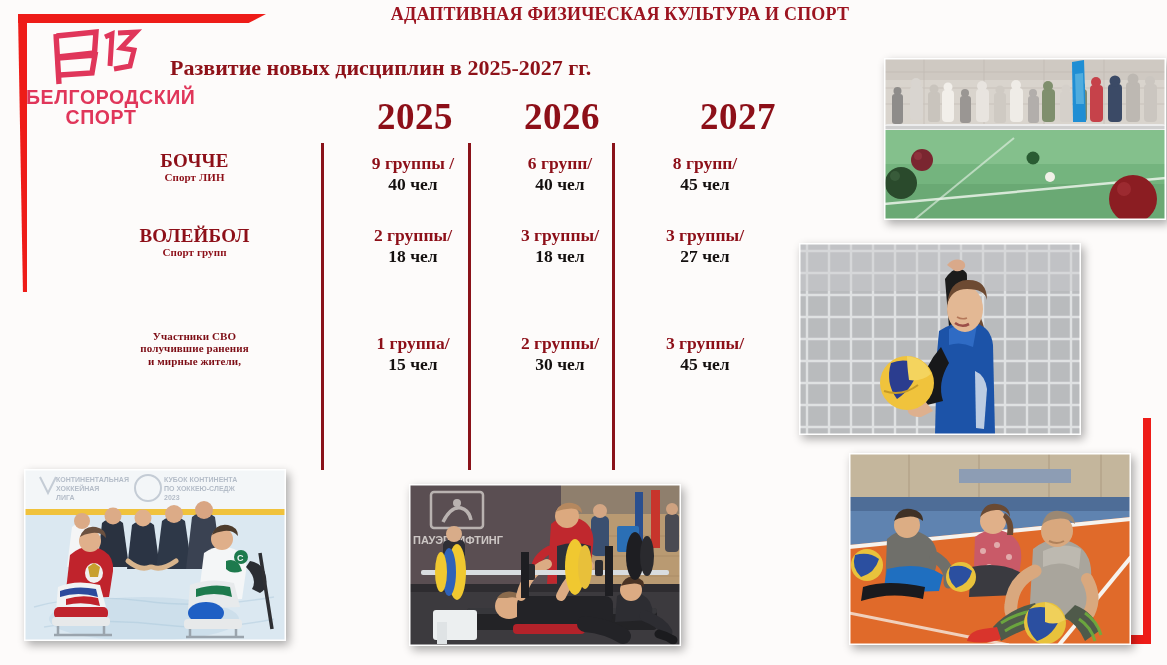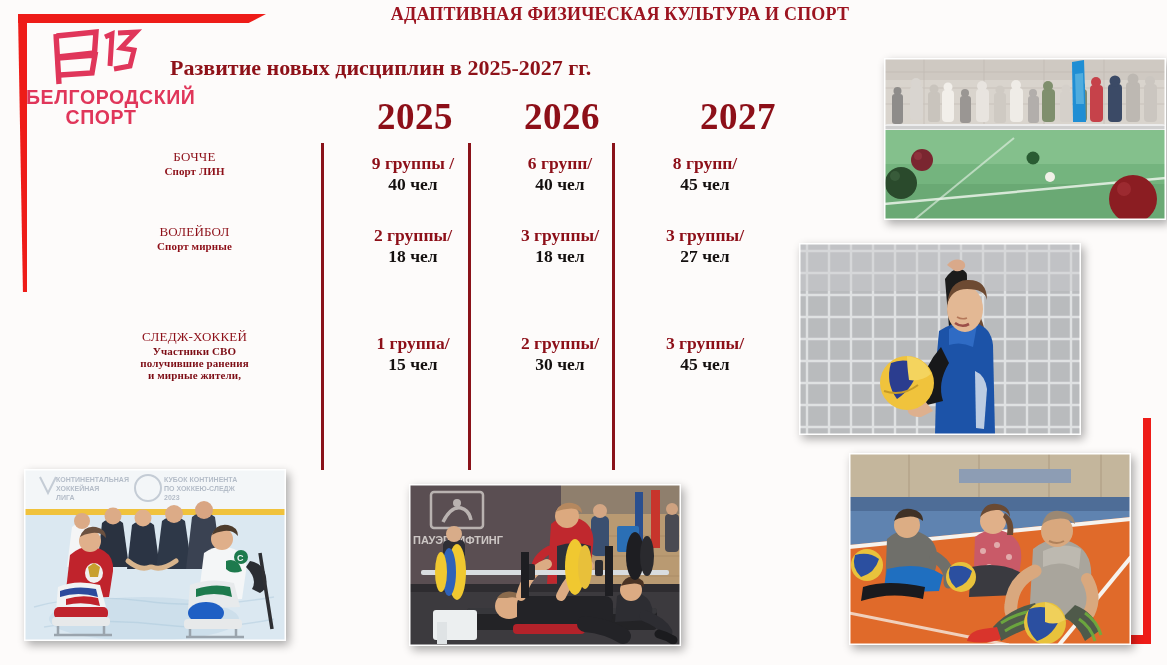--- a/index.html
+++ b/index.html
@@ -144,22 +144,22 @@
   .row-3 { top: 235px; }
 
   .rl {
     position: absolute;
     right: 488px;
     width: 225px;
     text-align: center;
     line-height: 1.12;
   }
   .rl-title {
-    font-size: 13px;
-    font-weight: normal;
+    font-size: 19px;
+    font-weight: bold;
     color: #8d0f18;
     letter-spacing: 0.2px;
   }
   .rl-sub {
     font-size: 11px;
     font-weight: bold;
     color: #8d0f18;
     letter-spacing: 0.1px;
   }
   .rl-sub-dark { color: #7d0d15; }
@@ -260,39 +260,38 @@
       </div>
       <div class="cell cell-3 c-off-1">
         <span class="cell-groups">8 групп/</span>
         <span class="cell-people">45 чел</span>
       </div>
     </div>
 
     <div class="row row-2">
       <div class="rl">
         <div class="rl-title">ВОЛЕЙБОЛ</div>
-        <div class="rl-sub">Спорт мирные</div>
+        <div class="rl-sub">Спорт групп</div>
       </div>
       <div class="cell cell-1 c-off-2">
         <span class="cell-groups">2 группы/</span>
         <span class="cell-people">18 чел</span>
       </div>
       <div class="cell cell-2 c-off-2">
         <span class="cell-groups">3 группы/</span>
         <span class="cell-people">18 чел</span>
       </div>
       <div class="cell cell-3 c-off-2">
         <span class="cell-groups">3 группы/</span>
         <span class="cell-people">27 чел</span>
       </div>
     </div>
 
     <div class="row row-3">
       <div class="rl">
-        <div class="rl-title">СЛЕДЖ-ХОККЕЙ</div>
         <div class="rl-sub rl-sub-dark">Участники СВО</div>
         <div class="rl-sub rl-sub-dark">получившие ранения</div>
         <div class="rl-sub rl-sub-dark">и мирные жители,</div>
       </div>
       <div class="cell cell-1 c-off-3">
         <span class="cell-groups">1 группа/</span>
         <span class="cell-people">15 чел</span>
       </div>
       <div class="cell cell-2 c-off-3">
         <span class="cell-groups">2 группы/</span>

